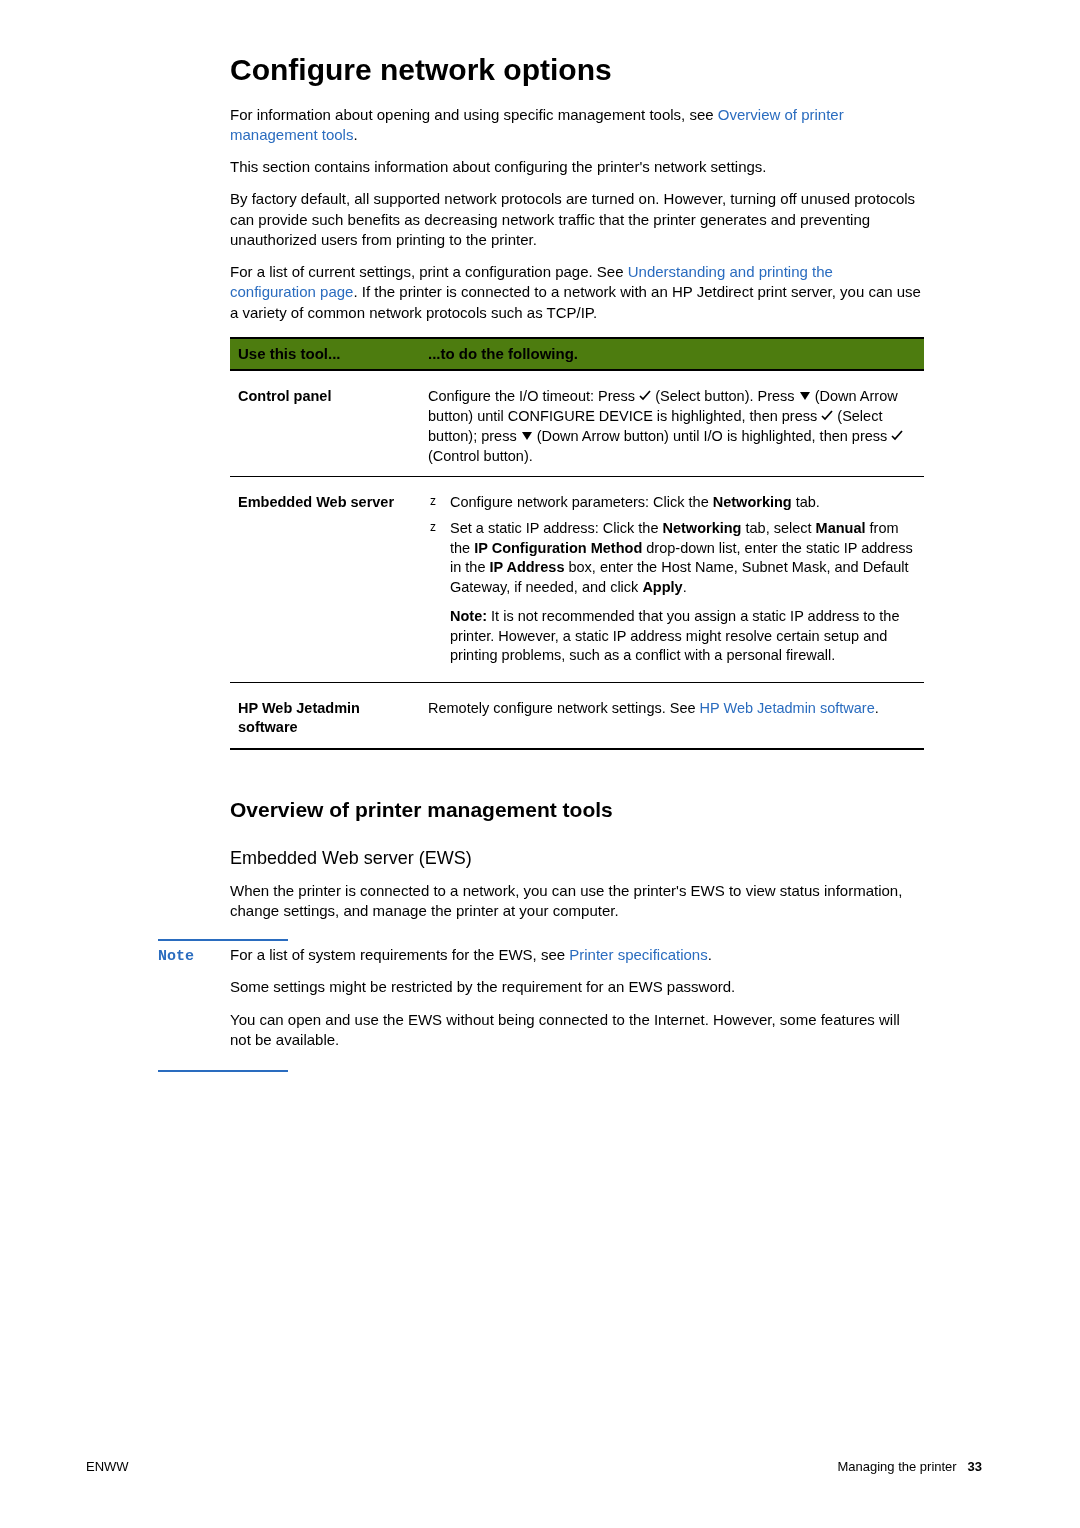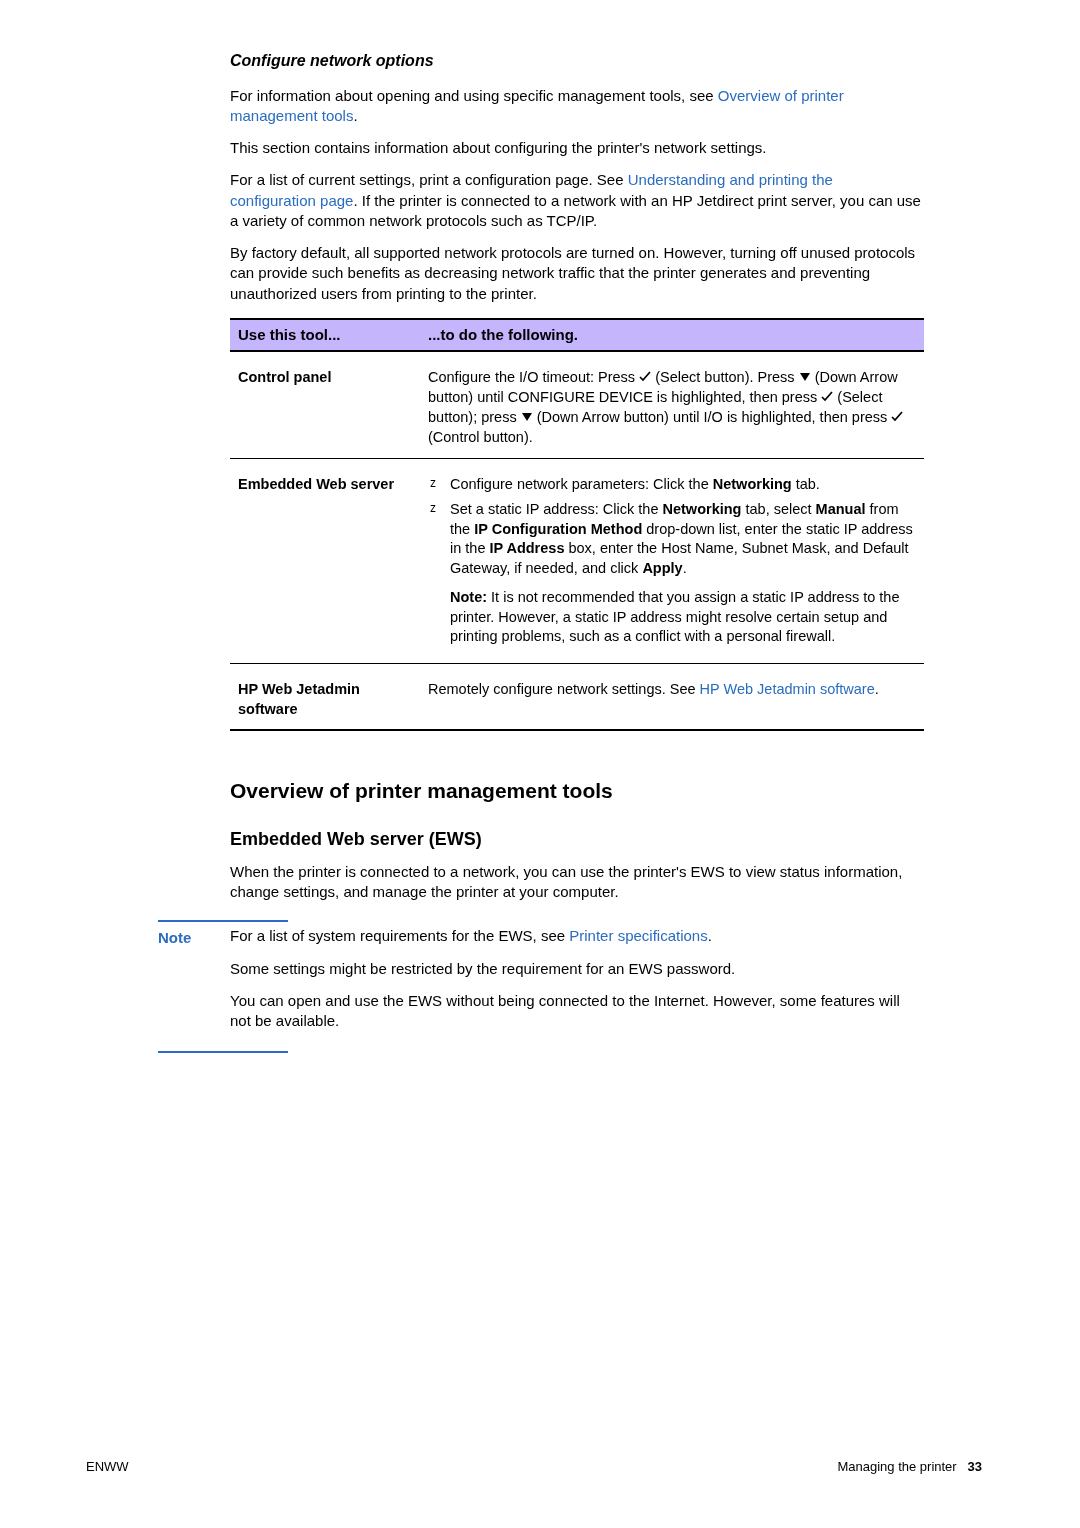--- a/index.html
+++ b/index.html
@@ -10,52 +10,51 @@
       background: #fff;
       width: 1080px;
       height: 1528px;
       position: relative;
       line-height: 1.35;
     }
     .page {
       padding: 50px 158px 0 158px;
     }
     h1 {
-      font-size: 16px;
+      font-size: 30px;
       font-weight: bold;
       margin-bottom: 14px;
       margin-left: 72px;
-      font-style: italic;
     }
     h2 {
       font-size: 21px;
       font-weight: bold;
       margin-bottom: 12px;
       margin-left: 72px;
       margin-top: 46px;
     }
     h3 {
       font-size: 18px;
-      font-weight: bold;
+      font-weight: normal;
       margin-bottom: 10px;
       margin-top: 22px;
     }
     .body-para {
       margin-left: 72px;
       margin-bottom: 12px;
     }
     .link { color: #2a6cbf; }
     table.tool-table {
       border-collapse: collapse;
       margin-left: 72px;
       width: 694px;
       margin-top: 14px;
     }
     table.tool-table tr.header-row td {
-      background: #c4b5fd;
+      background: #4d7c0f;
       font-weight: bold;
       font-size: 15px;
       border-top: 2px solid #000;
       border-bottom: 2px solid #000;
       padding: 5px 8px;
     }
     table.tool-table td {
       vertical-align: top;
       border-bottom: 1px solid #000;
       padding: 16px 8px 10px 8px;
@@ -91,20 +90,21 @@
       align-items: flex-start;
     }
     .note-label {
       color: #2a6cbf;
       font-weight: bold;
       width: 72px;
       flex-shrink: 0;
       padding-top: 2px;
       font-size: 15px;
       position: relative;
+      font-family: Liberation Mono, monospace;
     }
     .note-bar-top {
       border-top: 2px solid #2a6cbf;
       width: 130px;
       margin-bottom: 4px;
     }
     .note-bar-bottom {
       border-top: 2px solid #2a6cbf;
       width: 130px;
       margin-top: 8px;
@@ -131,25 +131,25 @@
 
 <div class="page">
   <h1>Configure network options</h1>
 
   <p class="body-para">
     <span>For information about opening and using specific management tools, see </span><span class="link">Overview of printer management tools</span><span>.</span>
   </p>
 
   <p class="body-para">This section contains information about configuring the printer's network settings.</p>
 
+  <p class="body-para">By factory default, all supported network protocols are turned on. However, turning off unused protocols can provide such benefits as decreasing network traffic that the printer generates and preventing unauthorized users from printing to the printer.</p>
+
   <p class="body-para">
     <span>For a list of current settings, print a configuration page. See </span><span class="link">Understanding and printing the configuration page</span><span>. If the printer is connected to a network with an HP Jetdirect print server, you can use a variety of common network protocols such as TCP/IP.</span>
   </p>
-
-  <p class="body-para">By factory default, all supported network protocols are turned on. However, turning off unused protocols can provide such benefits as decreasing network traffic that the printer generates and preventing unauthorized users from printing to the printer.</p>
 
   <table class="tool-table">
     <tbody>
         <tr class="header-row">
       <td class="col-left">Use this tool...</td>
       <td>...to do the following.</td>
     </tr>
 
     <tr>
       <td class="col-left">Control panel</td>

